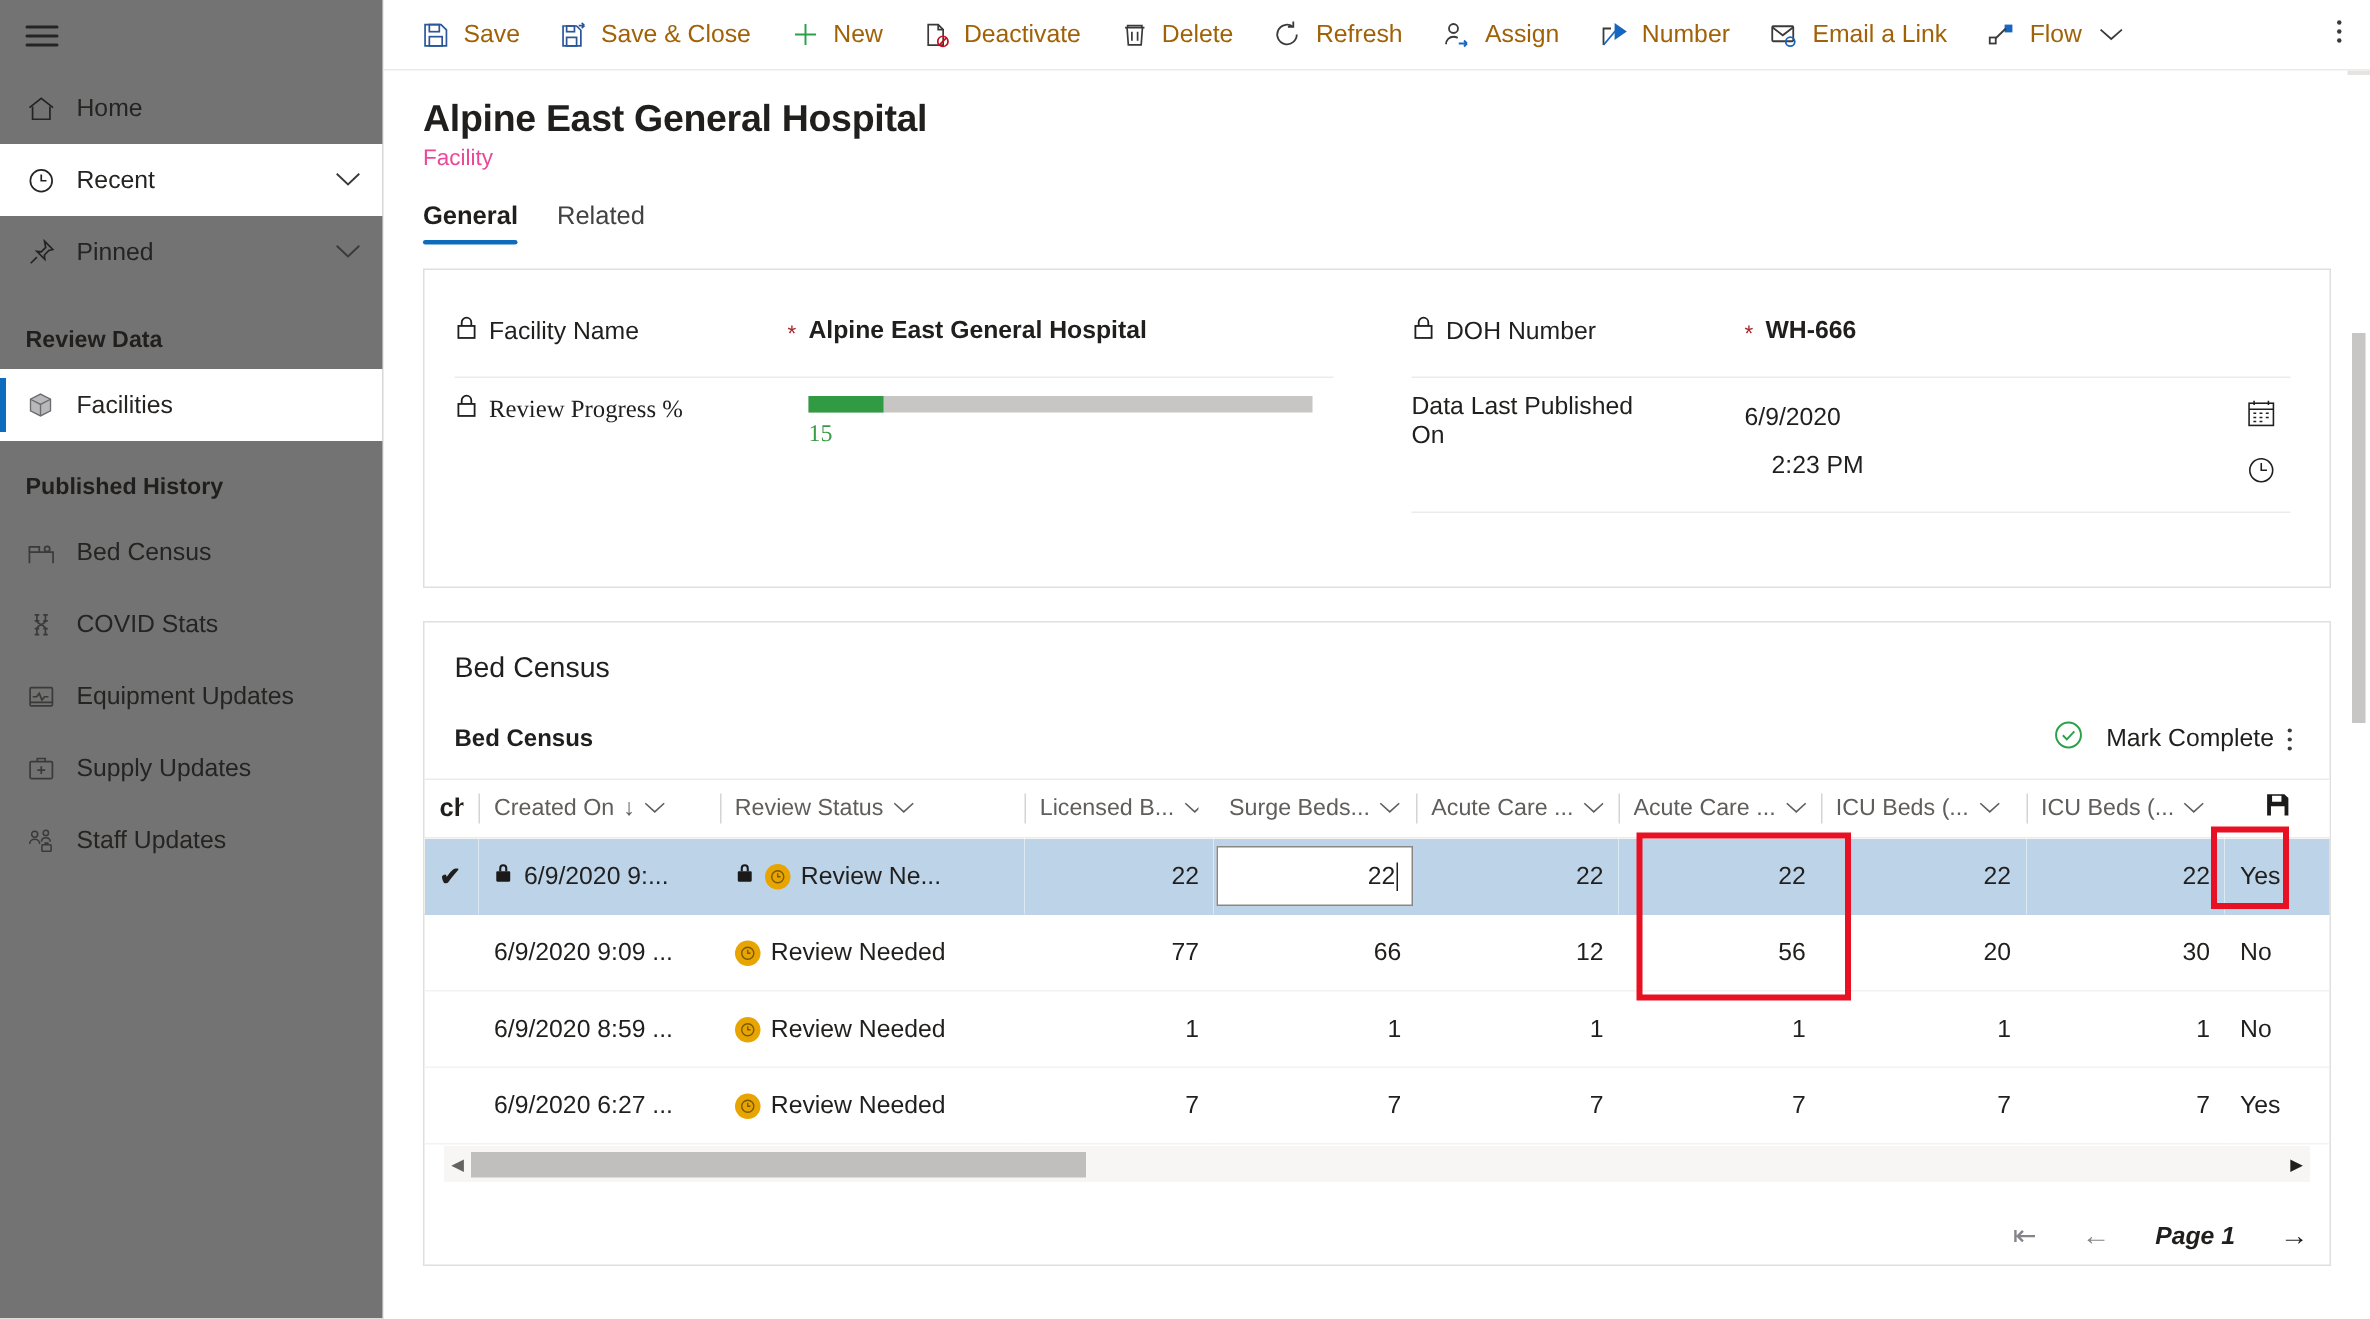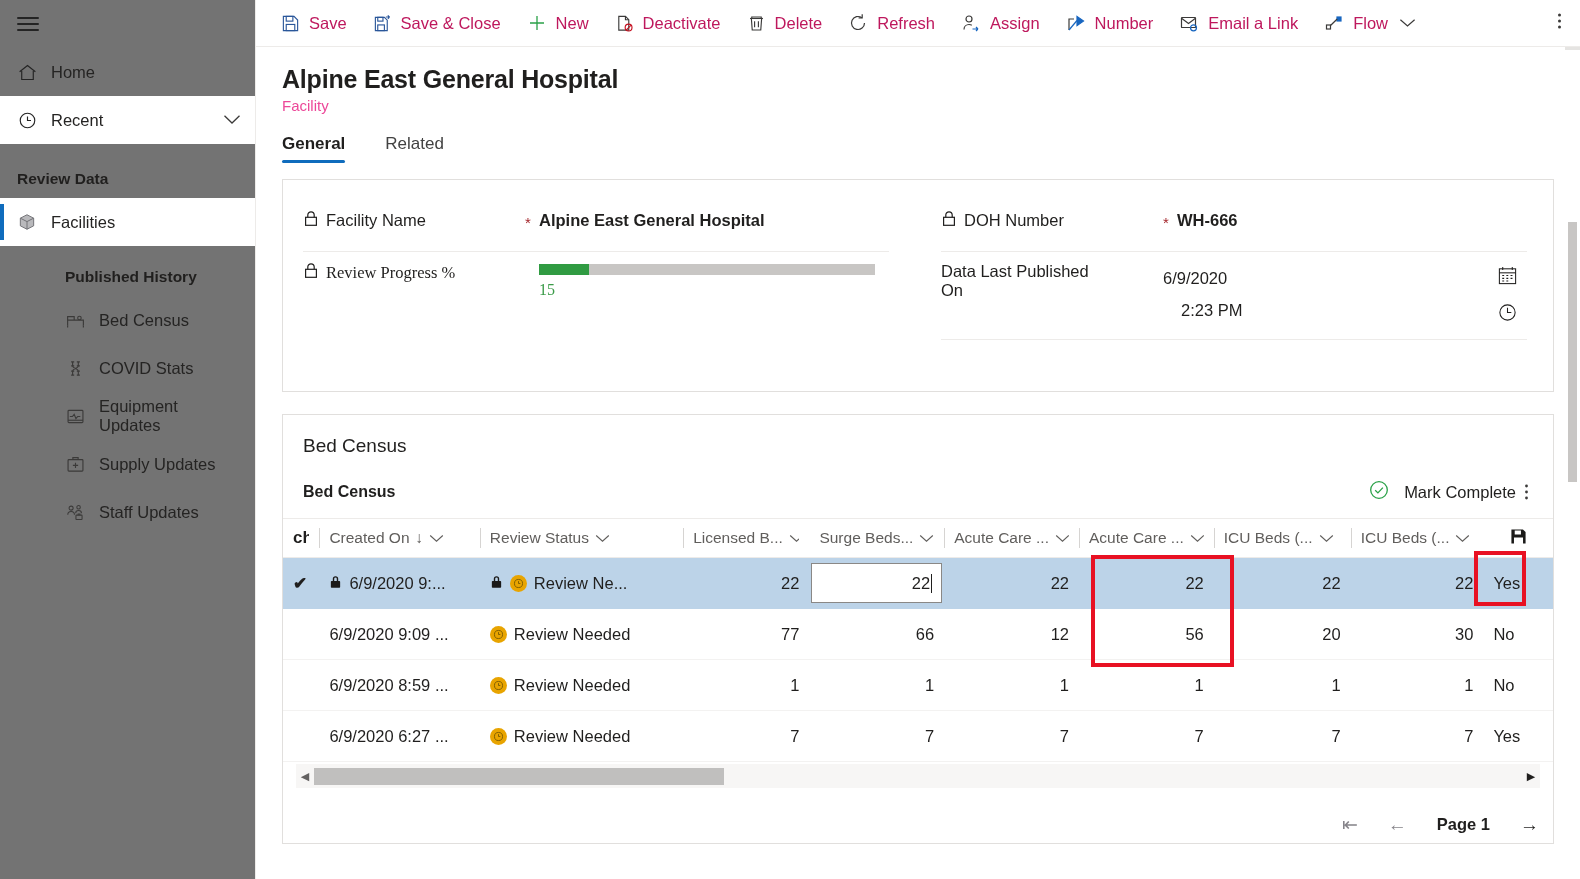--- a/index.html
+++ b/index.html
@@ -42,46 +42,46 @@
   .nav-header {
     padding: 4px 0 10px 17px; font-size: 15.5px; font-weight: 700; color: #201f1e;
   }
   .nav-item.selected {
     background: #ffffff; position: relative;
   }
   .nav-item.selected::before {
     content: ""; position: absolute; left: 0; top: 6px; bottom: 6px;
     width: 4px; background: #0f6cbd;
   }
-  .section2 { margin-top: 18px; margin-left: 48px; }
+  .section2 { margin-top: 18px; }
 
   
   .main {
     flex: 1; height: 879px; position: relative; background: #ffffff;
     overflow: hidden;
   }
   .cmdbar {
     height: 47px; display: flex; align-items: center;
     border-bottom: 1px solid #edebe9;
     padding-left: 12px; padding-right: 4px;
     white-space: nowrap;
   }
   .cmd {
     display: flex; align-items: center; gap: 9px;
-    padding: 0 13px; height: 47px; font-size: 16.5px; color: #be185d; cursor: pointer;
+    padding: 0 13px; height: 47px; font-size: 16.5px; color: #a16207; cursor: pointer;
   }
   .cmd svg { display: block; }
   .cmd-ellipsis { margin-left: auto; padding: 0 14px; cursor: pointer; display:flex; align-items:center;}
   .cmd-caret { padding: 0 6px 0 2px; display: flex; align-items: center; cursor: pointer; }
 
   .record-head { padding: 18px 0 0 26px; }
   .rec-title { font-size: 25px; font-weight: 600; letter-spacing: -0.2px; color: #201f1e; }
   .rec-sub { font-size: 15px; color: #ec4899; margin-top: 3px; }
 
-  .tabs { display: flex; gap: 14px; padding: 20px 0 0 26px; }
+  .tabs { display: flex; gap: 0; padding: 20px 0 0 26px; }
   .tab {
     font-size: 17px; color: #424242; padding: 0 12px 9px 12px; cursor: pointer; position: relative;
   }
   .tab:first-child { padding-left: 0; padding-right: 14px; }
   .tab.active { font-weight: 700; color: #201f1e; }
   .tab.active::after {
     content: ""; position: absolute; left: 0; right: 14px; bottom: 0;
     height: 3px; background: #0f6cbd; border-radius: 2px;
   }
 
@@ -180,21 +180,21 @@
   .hs-thumb { position: absolute; left: 0; top: 0; bottom: 0; width: 410px; background: #c0bfbe; }
   .hscroll .arrow.r { color: #201f1e; }
 
   .pager {
     position: absolute; right: 14px; bottom: 9px;
     display: flex; align-items: center; gap: 30px;
     font-size: 16px; color: #201f1e;
   }
   .pager .pg { color: #86848a; cursor: pointer; font-size: 19px; line-height: 1;}
   .pager .pg.on { color: #201f1e; }
-  .pgnum { font-weight: 700; font-size: 16.5px; }
+  .pgnum { font-weight: 700; font-size: 16.5px; font-style: italic; }
 
   
   .vscroll {
     position: absolute; right: 0; top: 47px; width: 15px; bottom: 0; background: #ffffff;
   }
   .vthumb { position: absolute; left: 3px; width: 9px; top: 175px; height: 260px; background: #c8c6c4; }
   .vtop { position:absolute; left:0; right:0; top:0; height: 3px; background:#e5e4e2;}
 </style>
 </head>
 <body>
@@ -229,20 +229,34 @@
         </svg>
       </span>
       <span class="lbl">Recent</span>
       <span class="chev">
         <svg width="18" height="11" viewBox="0 0 18 11" fill="none" stroke="#3b3a39" stroke-width="1.3">
             <path d="M1.5 1.8 9 9 16.5 1.8"></path>
           </svg>
       </span>
     </div>
 
+    <div class="nav-item">
+      <span class="ico">
+        <svg width="21" height="21" viewBox="0 0 24 24" fill="none" stroke="#242424" stroke-width="1.3">
+          <path d="M14.5 3.2 20.8 9.5l-3 .8-3.4 3.4.3 3.3-6-6 3.3.3 3.4-3.4z"></path>
+            <path d="M8.7 15.3 4 20"></path>
+        </svg>
+      </span>
+      <span class="lbl">Pinned</span>
+      <span class="chev">
+        <svg width="18" height="11" viewBox="0 0 18 11" fill="none" stroke="#3b3a39" stroke-width="1.3">
+            <path d="M1.5 1.8 9 9 16.5 1.8"></path>
+          </svg>
+      </span>
+    </div>
 
     <div class="nav-gap"></div>
 
     <div class="nav-header">Review Data</div>
 
     <div class="nav-item selected">
       <span class="ico">
         <svg width="20" height="20" viewBox="0 0 24 24" fill="#b9b9bc" stroke="#6b6b70" stroke-width="1.1">
           <path d="M12 3.3 20 7.4v9.2L12 20.7 4 16.6V7.4z"></path>
             <path d="M4 7.4 12 11.5l8-4.1M12 11.5v9.2" fill="none"></path>

